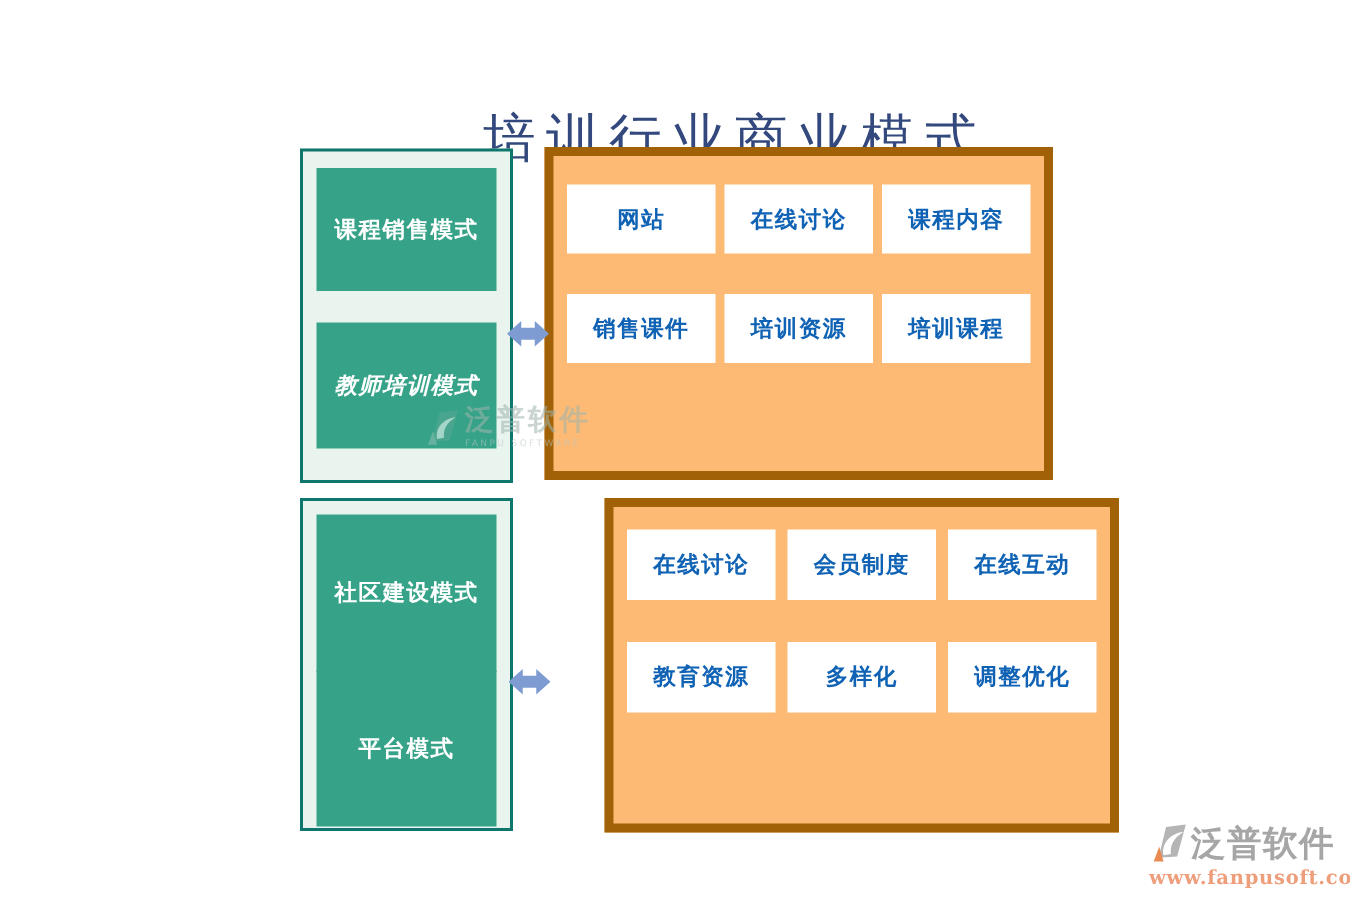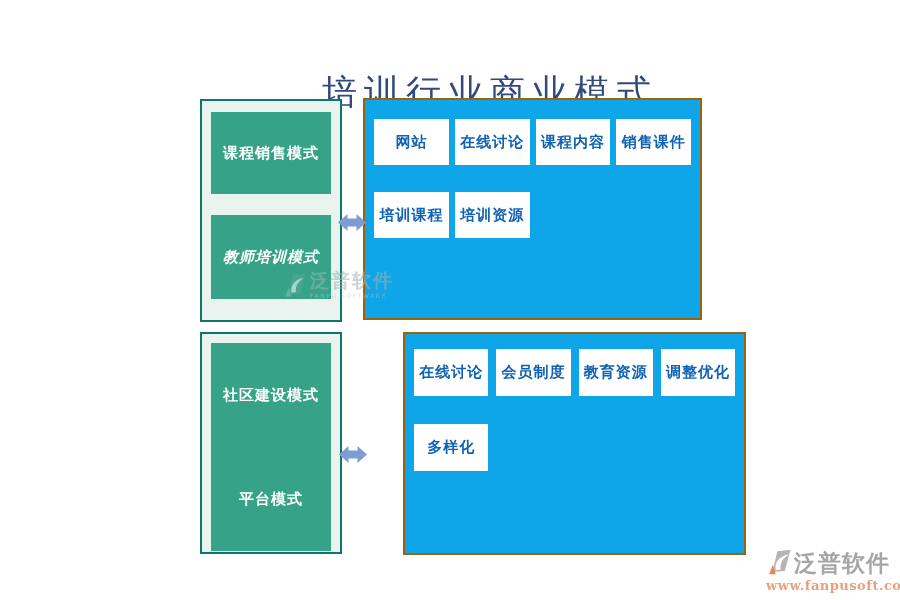--- a/index.html
+++ b/index.html
@@ -7,22 +7,22 @@
     position:relative;width:900px;height:600px;background:#ffffff;overflow:hidden;
     font-family:"DejaVu Serif","Liberation Serif",serif;
   }
   .page-title{
     position:absolute;left:90px;top:53px;width:800px;text-align:center;
     font-size:35px;font-weight:400;color:#33497e;letter-spacing:7px;white-space:nowrap;margin-top:16px;
   }
   .panel{position:absolute;box-sizing:border-box;}
   .panel-green{background:#e9f4ef;border:2px solid #0f766e;}
   .panel-blue{
-    background:#0ea5e9;border:2px solid #a16207;
-    display:grid;grid-template-columns:1fr 1fr 1fr 1fr;
+    background:#fdba74;border:6px solid #a16207;
+    display:grid;grid-template-columns:1fr 1fr 1fr;
   }
   .panel-blue.top{left:363px;top:98px;width:339px;height:222px;padding:19px 9px 11px;gap:27px 6px;grid-auto-rows:46px;}
   .panel-blue.bottom{left:363px;top:332px;width:343px;height:223px;padding:15px 9px 11px;gap:28px 8px;grid-auto-rows:47px;margin-left:40px;}
   .green-top{left:200px;top:99px;width:142px;height:223px;}
   .green-bottom{left:200px;top:332px;width:142px;height:222px;}
   .mode-box{
     position:absolute;left:9px;width:120px;background:#36a388;color:#ffffff;
     display:flex;align-items:center;justify-content:center;
     font-size:15px;font-weight:700;letter-spacing:1px;white-space:nowrap;
   }
@@ -72,24 +72,24 @@
     <div class="card">
         <span>在线讨论</span>
       </div>
     <div class="card">
         <span>课程内容</span>
       </div>
     <div class="card">
         <span>销售课件</span>
       </div>
     <div class="card">
-        <span>培训课程</span>
+        <span>培训资源</span>
       </div>
     <div class="card">
-        <span>培训资源</span>
+        <span>培训课程</span>
       </div>
   </div>
 
   <div class="panel panel-green green-bottom">
     <div class="mode-box" style="top:9px;height:105px;">
       <span>社区建设模式</span>
     </div>
     <div class="mode-box" style="top:113px;height:104px;">
       <span>平台模式</span>
     </div>
@@ -100,27 +100,30 @@
   </svg>
 
   <div class="panel panel-blue bottom">
     <div class="card">
         <span>在线讨论</span>
       </div>
     <div class="card">
         <span>会员制度</span>
       </div>
     <div class="card">
+        <span>在线互动</span>
+      </div>
+    <div class="card">
         <span>教育资源</span>
       </div>
     <div class="card">
-        <span>调整优化</span>
+        <span>多样化</span>
       </div>
     <div class="card">
-        <span>多样化</span>
+        <span>调整优化</span>
       </div>
   </div>
 
   <div class="wm-center">
     <svg width="23" height="28" viewBox="0 0 30 34">
       <path d="M7 29 L13 4 L29 2 L22 28 Z" fill="#5aa893"></path>
       <path d="M11 27 C9 17 17 9 27 8 C19 13 16 19 17 26 Z" fill="#ffffff"></path>
       <path d="M3 32 L7.5 20 L11 32 Z" fill="#8fbfb2"></path>
     </svg>
     <div class="wm-text">

